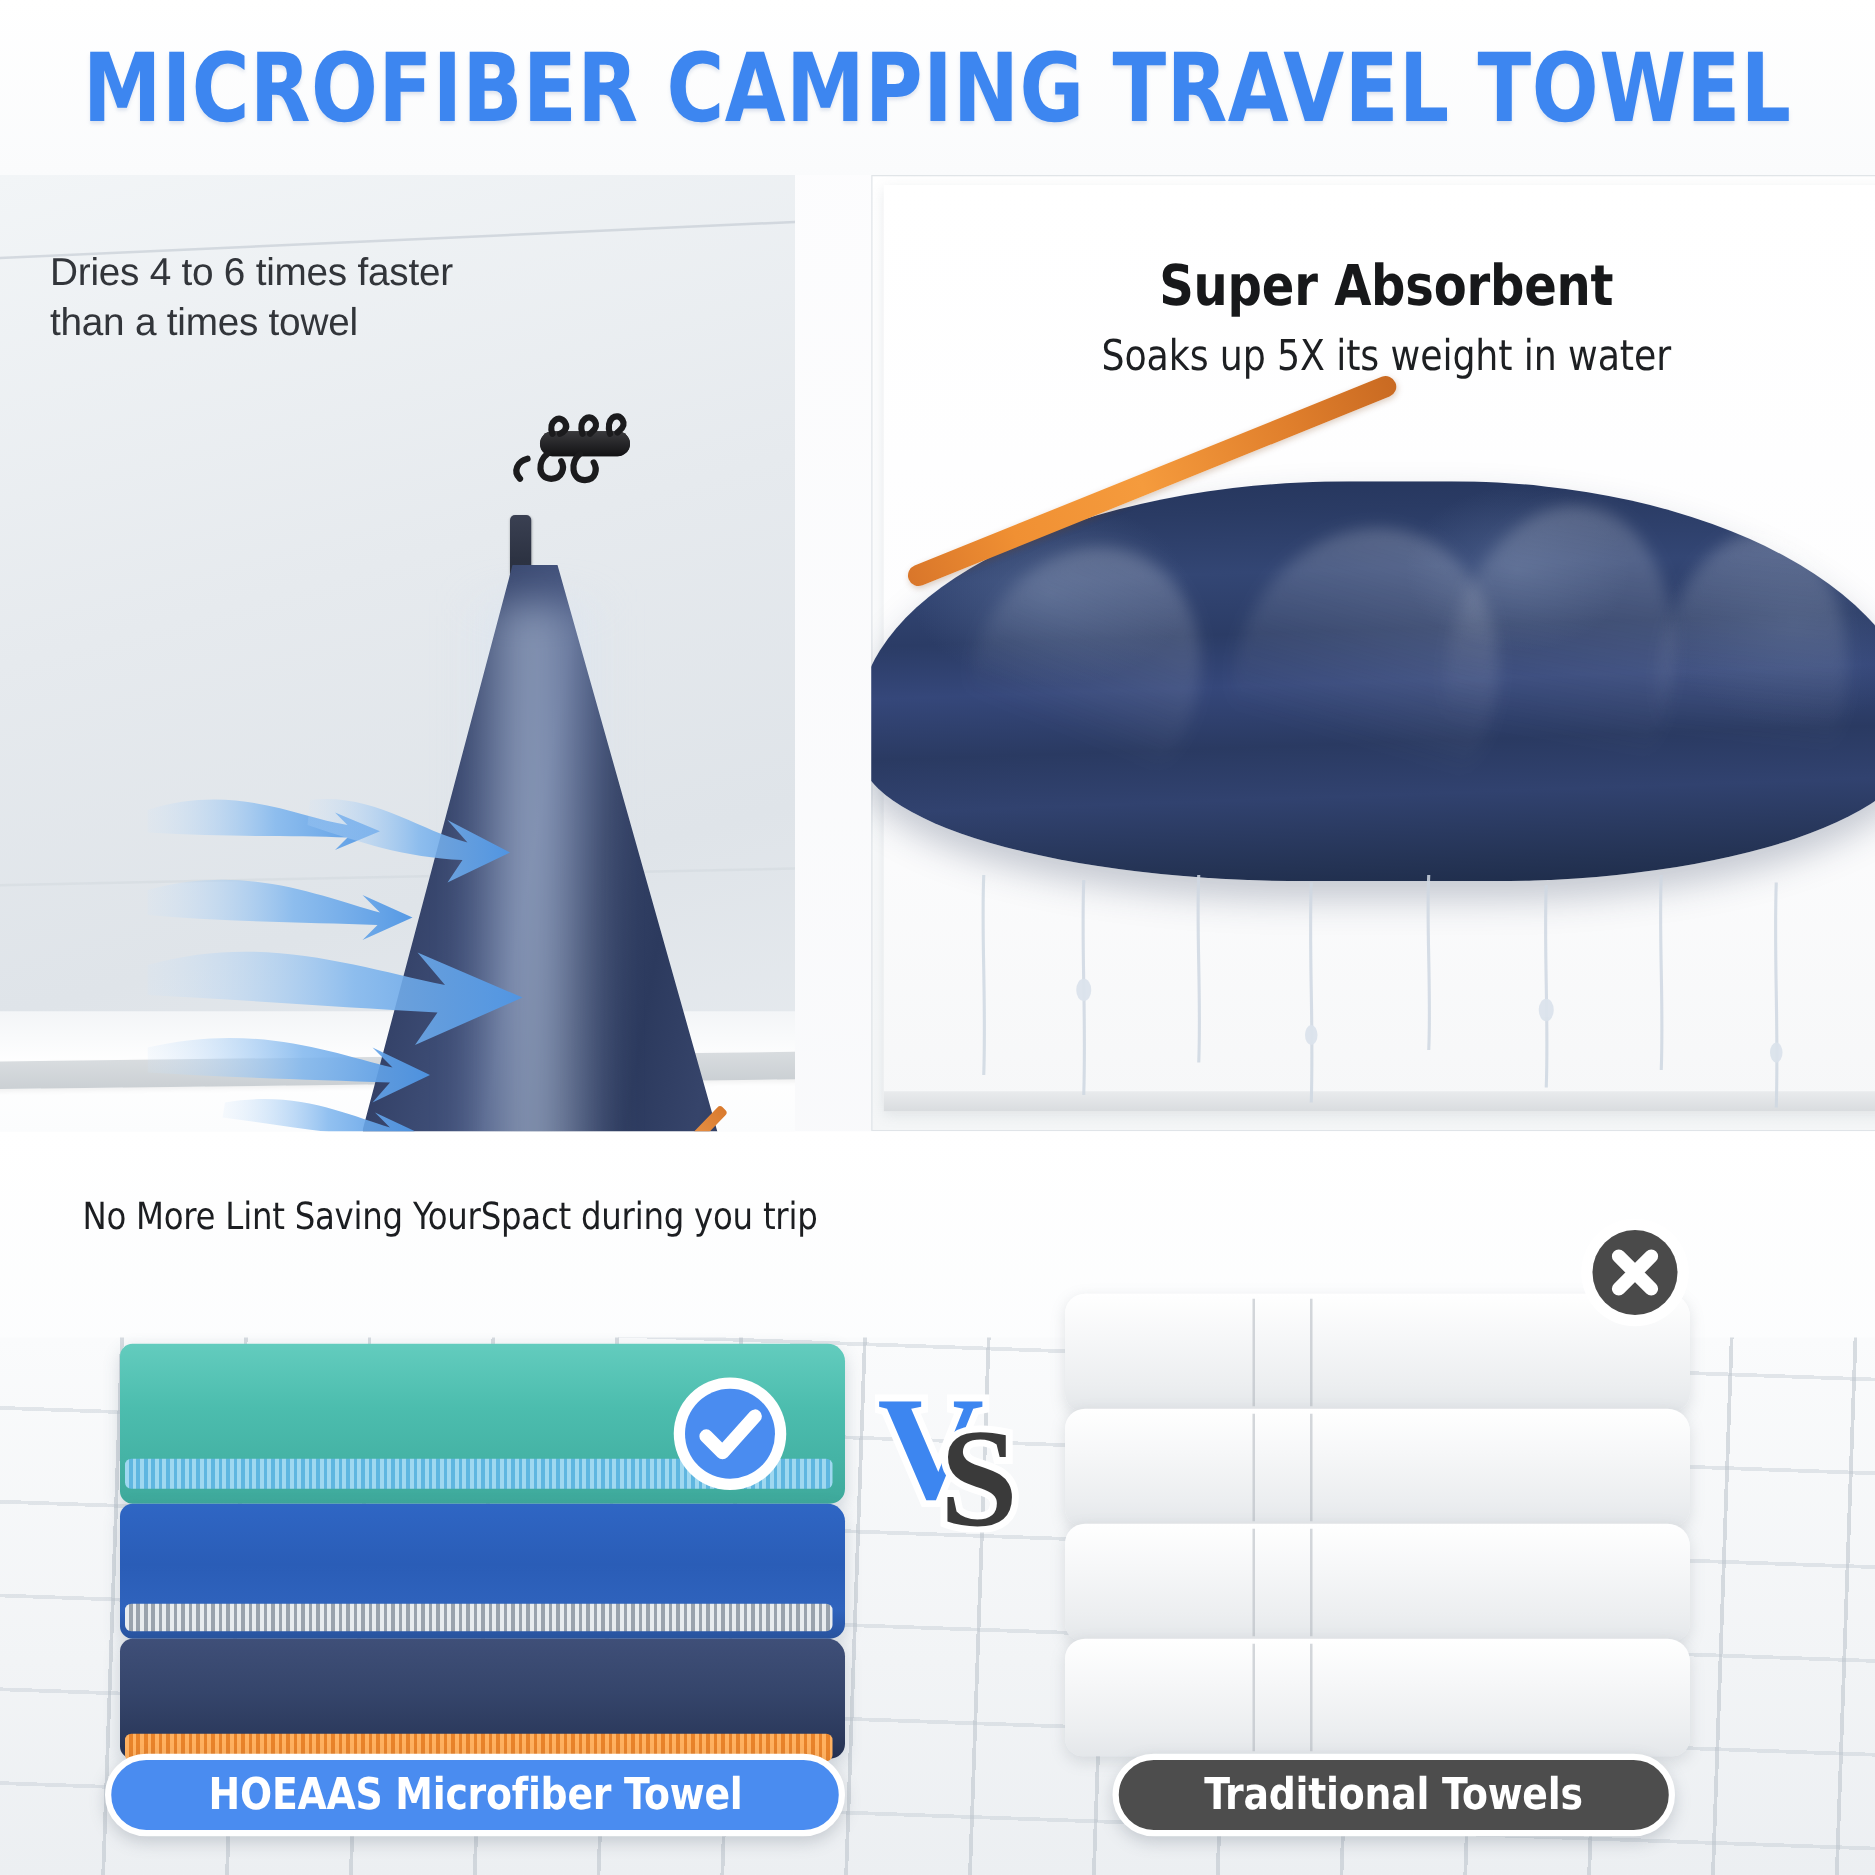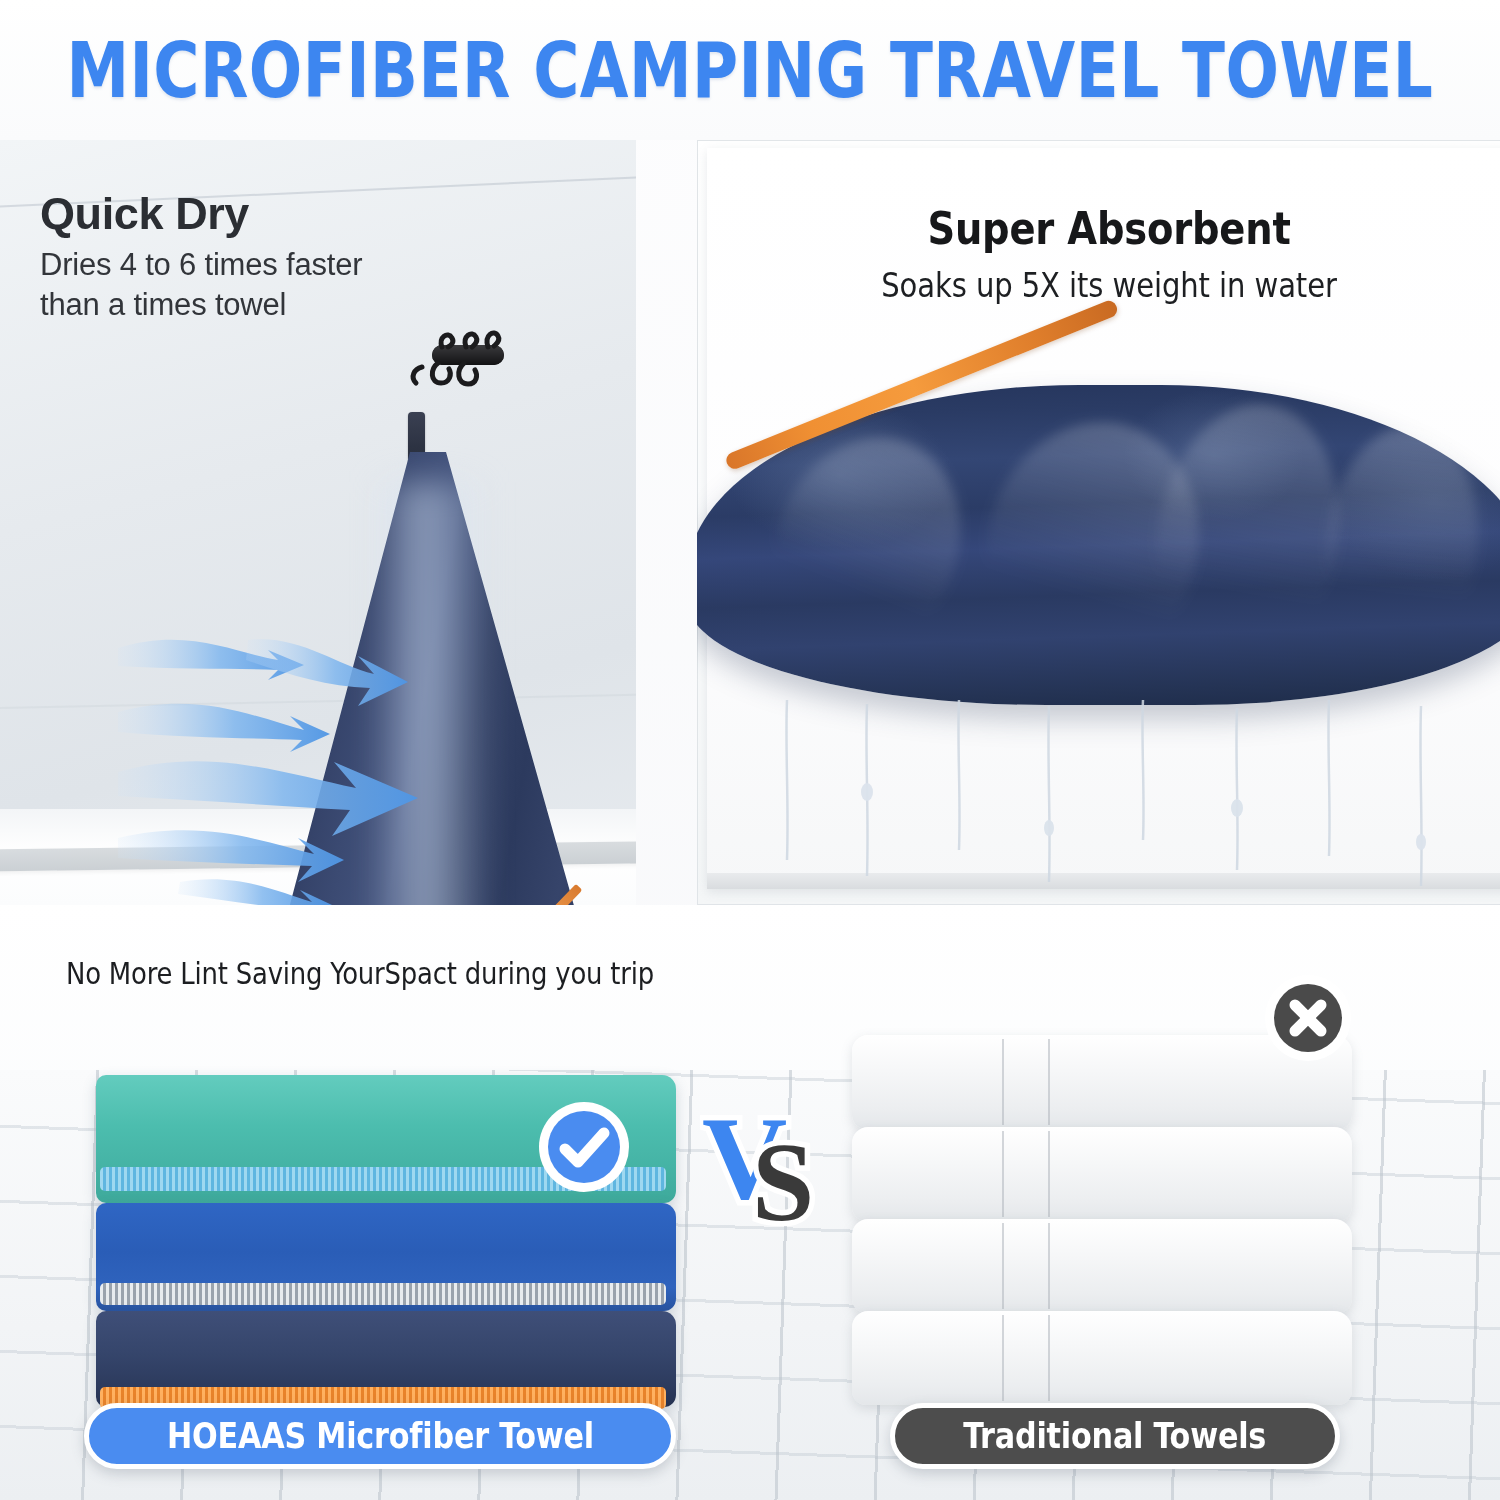--- a/index.html
+++ b/index.html
@@ -287,21 +287,20 @@
 
   <div class="title-bar">
     <div class="title-text">MICROFIBER CAMPING TRAVEL TOWEL</div>
   </div>
 
   <div class="panel-quickdry">
     <div class="wall-seam s1"></div>
     <div class="wall-seam s2"></div>
 
     <div class="qd-heading">
-      <div class="qd-h1">Quick Dry</div>
       <div class="qd-sub">Dries 4 to 6 times faster</div>
       <div class="qd-sub" style="margin-top:0">than a times towel</div>
     </div>
 
     <svg class="hook-rack" viewBox="0 0 120 84">
       <rect x="24" y="20" width="72" height="20" rx="10" fill="#1b1b1d"></rect>
       <rect x="24" y="20" width="72" height="20" rx="10" fill="url(#rackg)"></rect>
       <defs>
         <linearGradient id="rackg" x1="0" y1="0" x2="0" y2="1">
           <stop offset="0%" stop-color="#3a3a3d"></stop>

